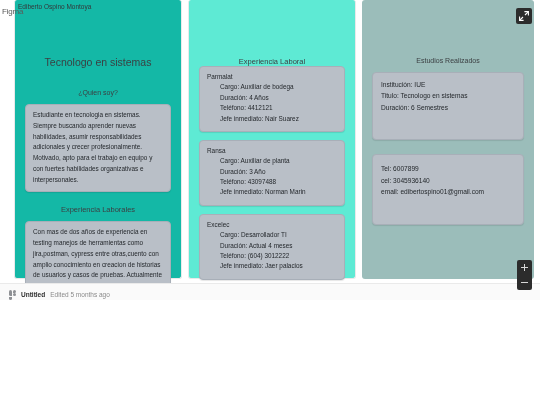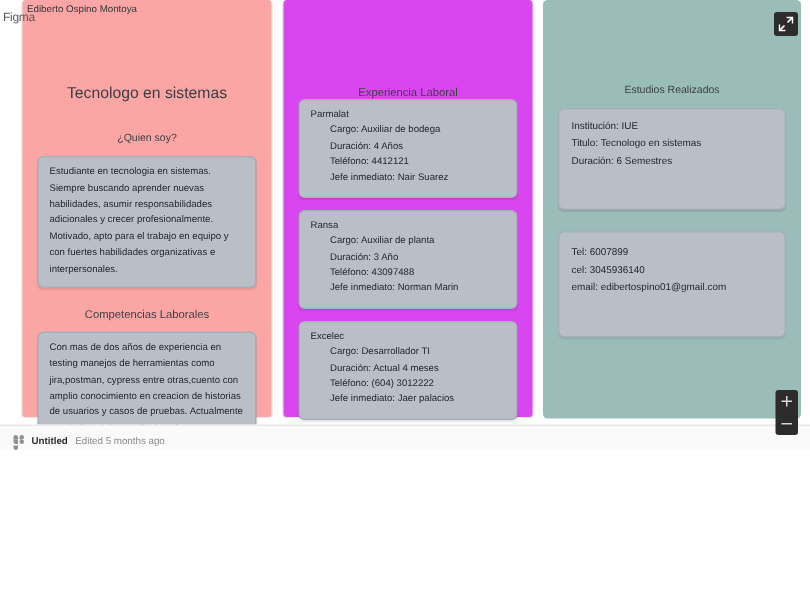--- a/index.html
+++ b/index.html
@@ -59,29 +59,29 @@
   .col {
     position: absolute;
     top: 0;
     bottom: 4px;
     border-radius: 3px;
   }
 
   .col-left {
     left: 14px;
     width: 168px;
-    background: #fca5a5;
+    background: #14b8a6;
     border: 1px solid #e9e9ea;
     border-top: none;
   }
 
   .col-mid {
     left: 188px;
     width: 168px;
-    background: #d946ef;
+    background: #5eead4;
     border: 1px solid #e9e9ea;
     border-top: none;
   }
 
   .col-right {
     left: 362px;
     width: 172px;
     background: #9bbdba;
   }
 
@@ -248,21 +248,21 @@
 
   <div class="figma-wordmark">Figma</div>
   <div class="doc-title">Ediberto Ospino Montoya</div>
 
   <div class="canvas">
 
     <div class="col col-left">
       <div class="col-heading heading-big">Tecnologo en sistemas</div>
       <div class="col-heading heading-sub">¿Quien soy?</div>
       <div class="panel panel-bio">Estudiante en tecnologia en sistemas. Siempre buscando aprender nuevas habilidades, asumir responsabilidades adicionales y crecer profesionalmente. Motivado, apto para el trabajo en equipo y con fuertes habilidades organizativas e interpersonales.</div>
-      <div class="col-heading heading-comp">Competencias Laborales</div>
+      <div class="col-heading heading-comp">Experiencia Laborales</div>
       <div class="panel panel-comp">Con mas de dos años de experiencia en testing manejos de herramientas como jira,postman, cypress entre otras,cuento con amplio conocimiento en creacion de historias de usuarios y casos de pruebas. Actualmente me dedico al desarrollo de software con herramientas como .net y sql server.</div>
     </div>
 
     <div class="col col-mid">
       <div class="col-heading heading-mid">Experiencia Laboral</div>
 
       <div class="panel panel-job">
         <span class="job-company">Parmalat</span>
         <span class="job-line">Cargo: Auxiliar de bodega</span>
         <span class="job-line">Duración: 4 Años</span>

